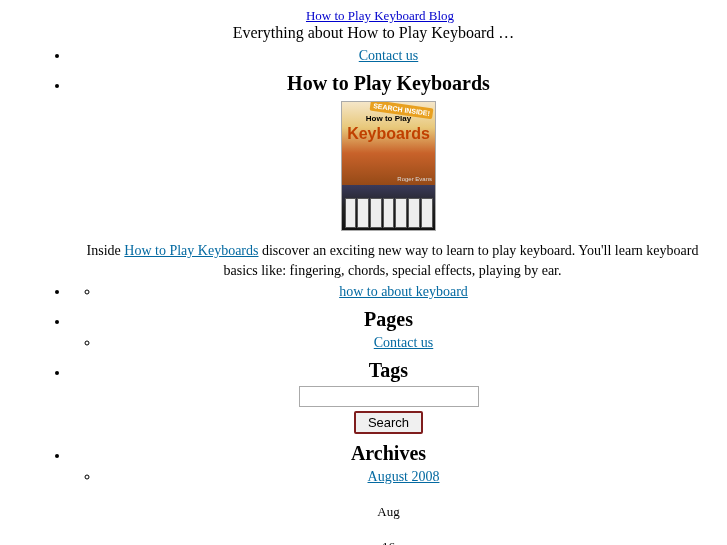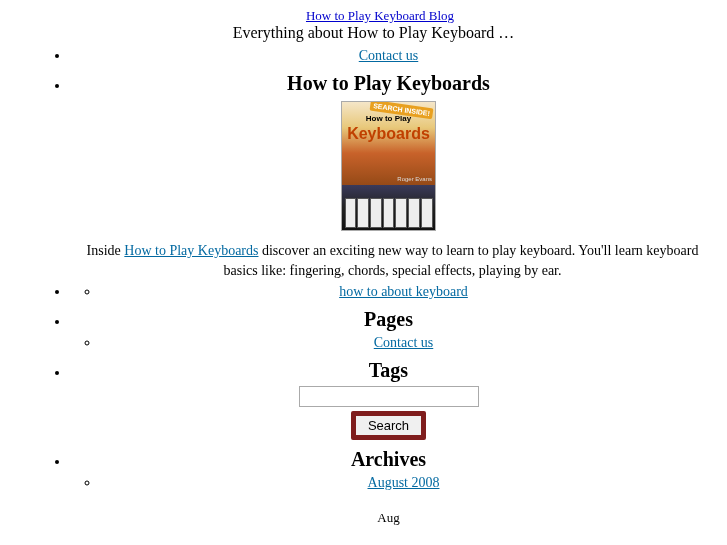--- a/index.html
+++ b/index.html
@@ -152,21 +152,21 @@
     }
     .search-input {
       border: 1px solid #aaa;
       padding: 2px 4px;
       font-size: 13px;
       width: 180px;
       margin-bottom: 4px;
     }
     .search-button {
       background: #f0f0f0;
-      border: 5px solid #7f1d1d;
+      border: 2px solid #7f1d1d;
       padding: 2px 12px;
       font-size: 13px;
       cursor: pointer;
       border-radius: 2px;
     }
     .archives-item {
       text-align: center;
       margin-top: 3px;
     }
     .date-display {

